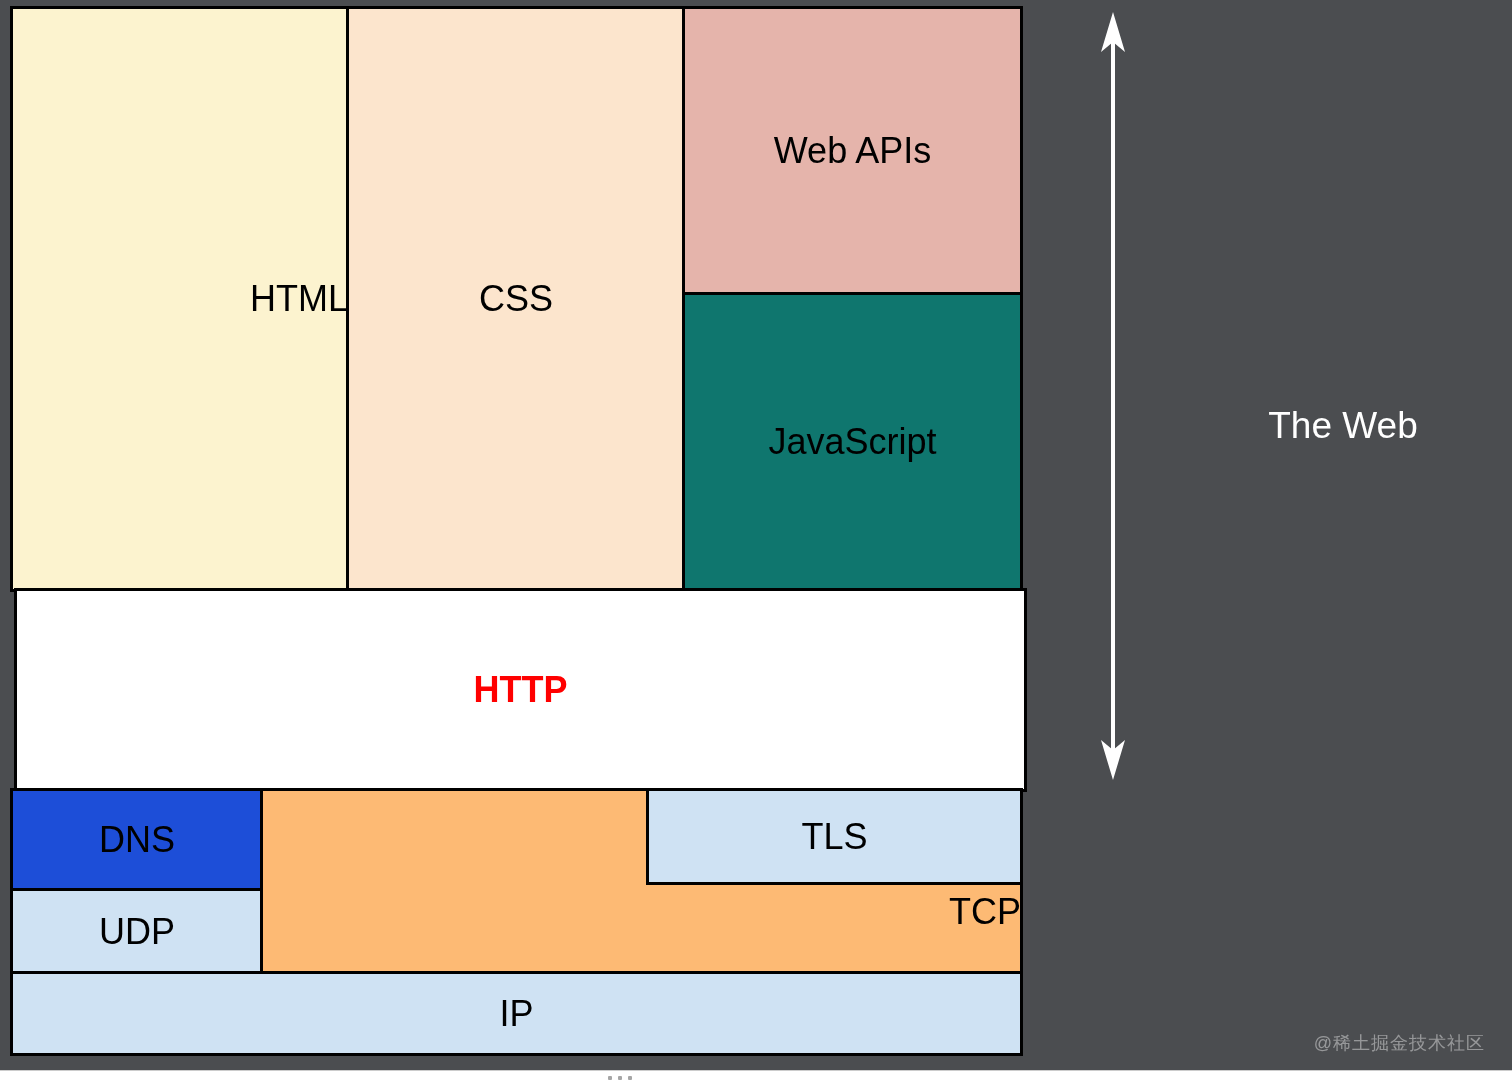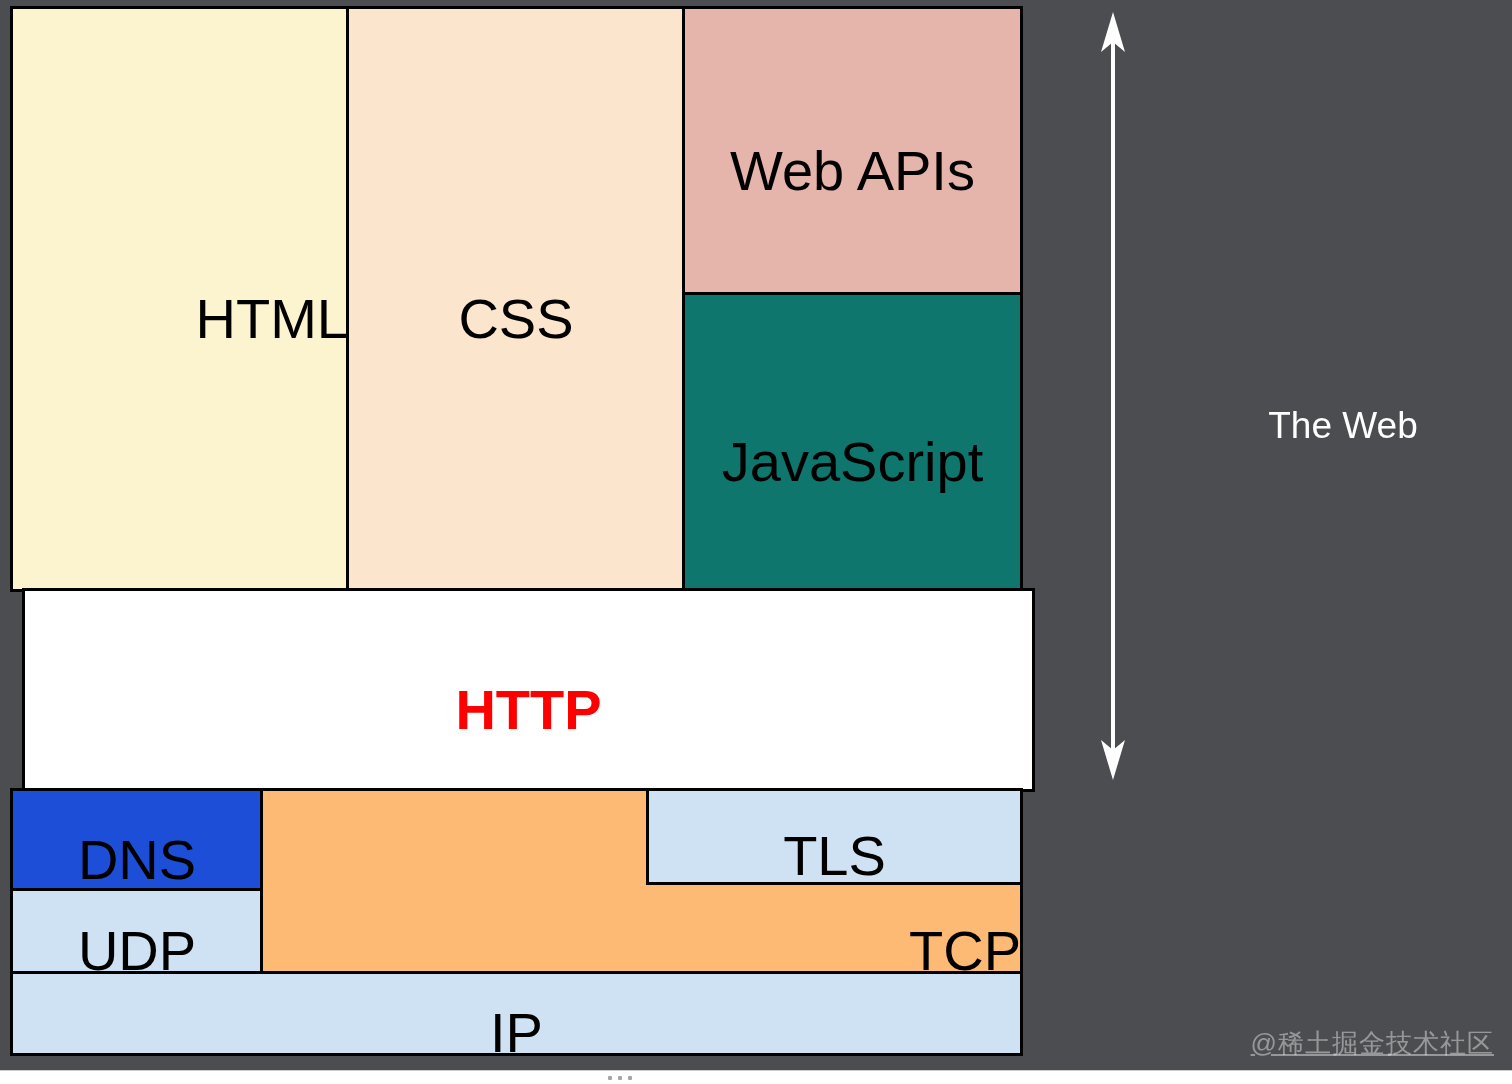--- a/index.html
+++ b/index.html
@@ -21,58 +21,56 @@
   }
   .cell {
     position: absolute;
     outline: 3px solid #000;
     outline-offset: -1.5px;
     display: flex;
     align-items: center;
     justify-content: center;
   }
   .cell .lbl {
-    font-size: 56px;
+    font-size: 36px;
     line-height: 46px;
     color: #000;
     white-space: nowrap;
-    margin-top: 39px;
   }
   
   .b-html       { left: 0;     top: 0;     width: 336px;  height: 582px; justify-content: flex-end; }
   .b-css        { left: 336px; top: 0;     width: 336px;  height: 582px; }
   .b-webapis    { left: 672px; top: 0;     width: 337px;  height: 286px; }
   .b-javascript { left: 672px; top: 286px; width: 337px;  height: 296px; }
-  .b-http       { left: 12px;     top: 582px; width: 1009px; height: 200px; align-items: center; }
+  .b-http       { left: 4px;     top: 582px; width: 1009px; height: 200px; align-items: center; }
   .b-http .lbl  { font-weight: bold; }
   .b-dns        { left: 0;     top: 782px; width: 250px;  height: 100px; }
   .b-udp        { left: 0;     top: 882px; width: 250px;  height: 83px; }
   .b-tcp        { left: 250px; top: 782px; width: 759px;  height: 183px;
                   align-items: flex-start; }
   .b-tcp .lbl   { padding-top: 99px; }
   .b-tls        { left: 636px; top: 782px; width: 373px;  height: 93px; }
   .b-ip         { left: 0;     top: 965px; width: 1009px; height: 81px; }
 
   .arrow-wrap {
     position: absolute; left: 1094px; top: 10px;
     width: 38px; height: 772px;
   }
   .web-label {
     position: absolute; left: 1228px; top: 404px;
     width: 230px; text-align: center;
     font-size: 37px; line-height: 44px;
     color: #ffffff; white-space: nowrap;
   }
   .watermark {
-    position: absolute; right: 18px; top: 1031px;
-    font-size: 26px; line-height: 24px;
+    position: absolute; right: 27px; top: 1031px;
+    font-size: 18px; line-height: 24px;
     color: rgba(255,255,255,0.42);
     letter-spacing: 1px;
     white-space: nowrap;
-    text-decoration: underline;
   }
   .footer-bar {
     position: absolute; left: 0; top: 1070px;
     width: 1512px; height: 14px;
     background: #ffffff;
     border-top: 1px solid #cccccc;
   }
   .drag-handle {
     position: absolute; left: 608px; top: 5px;
     display: flex; gap: 6px;

